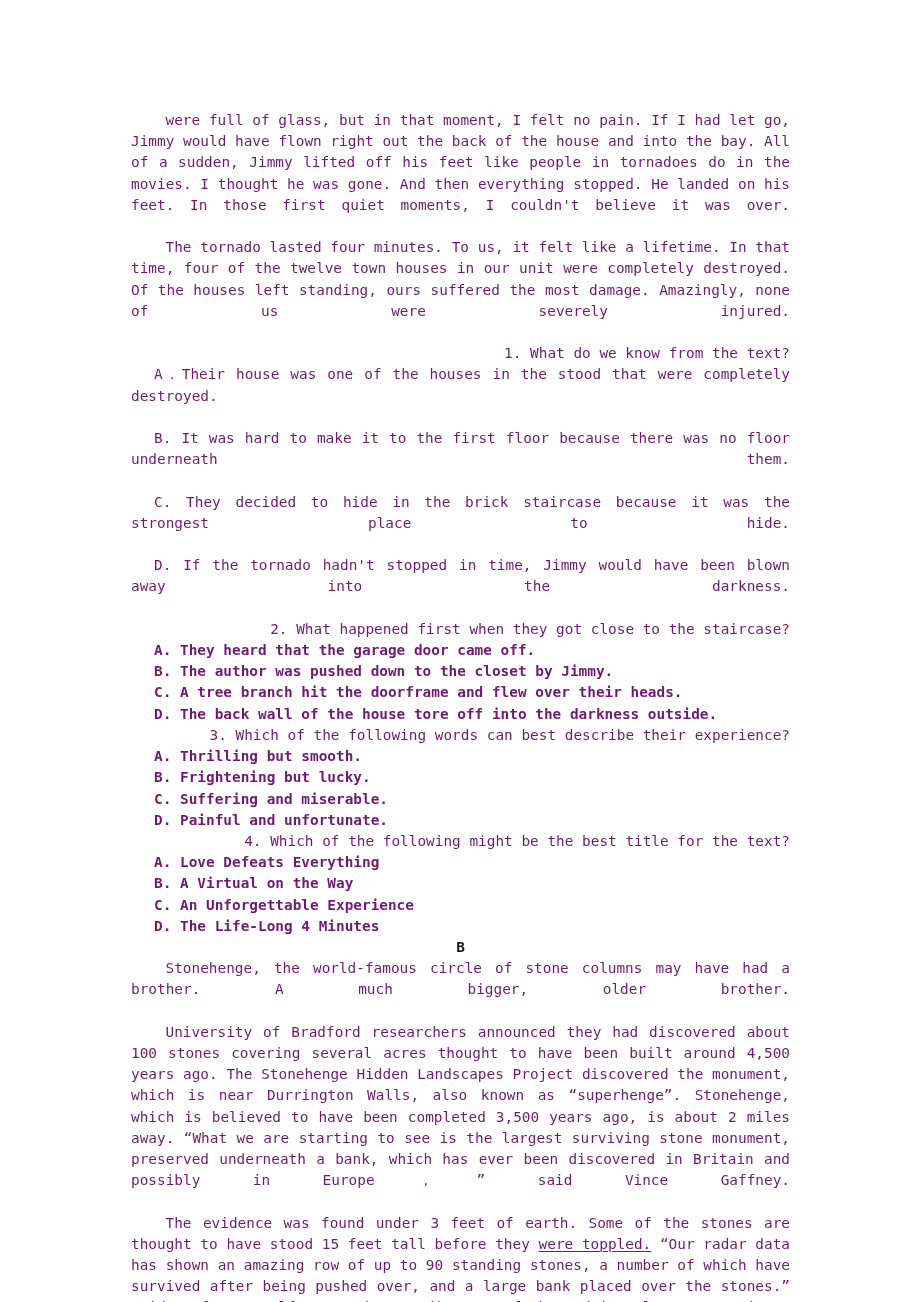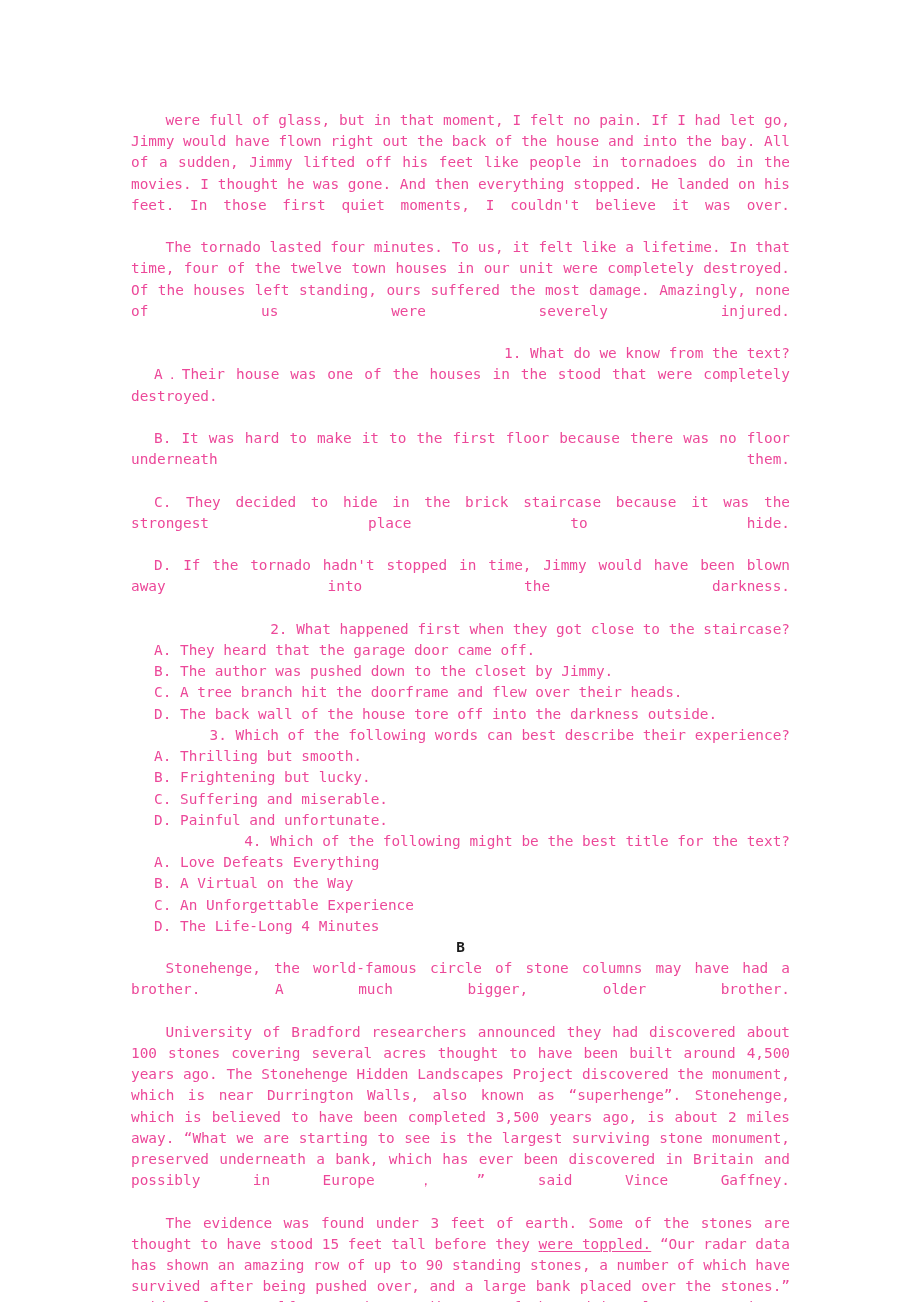--- a/index.html
+++ b/index.html
@@ -36,30 +36,31 @@
   .para {
     margin: 0;
     padding: 0;
     font-size: 14.4px;
     line-height: 21.2px;
     letter-spacing: 0px;
     text-align: justify;
     text-justify: inter-word;
     white-space: normal;
     word-spacing: 0px;
-    color: #ec4899;
+    color: #701a75;
   }
 
   
   .para.indent {
     text-indent: 2.4em;
   }
   .para.opt {
     text-indent: 1.6em;
     text-align: left;
+    font-weight: bold;
   }
   .para.opt-just {
     text-indent: 1.6em;
     text-align: justify;
   }
   .para.q {
     text-indent: 1.6em;
     text-align: right;
   }
 

